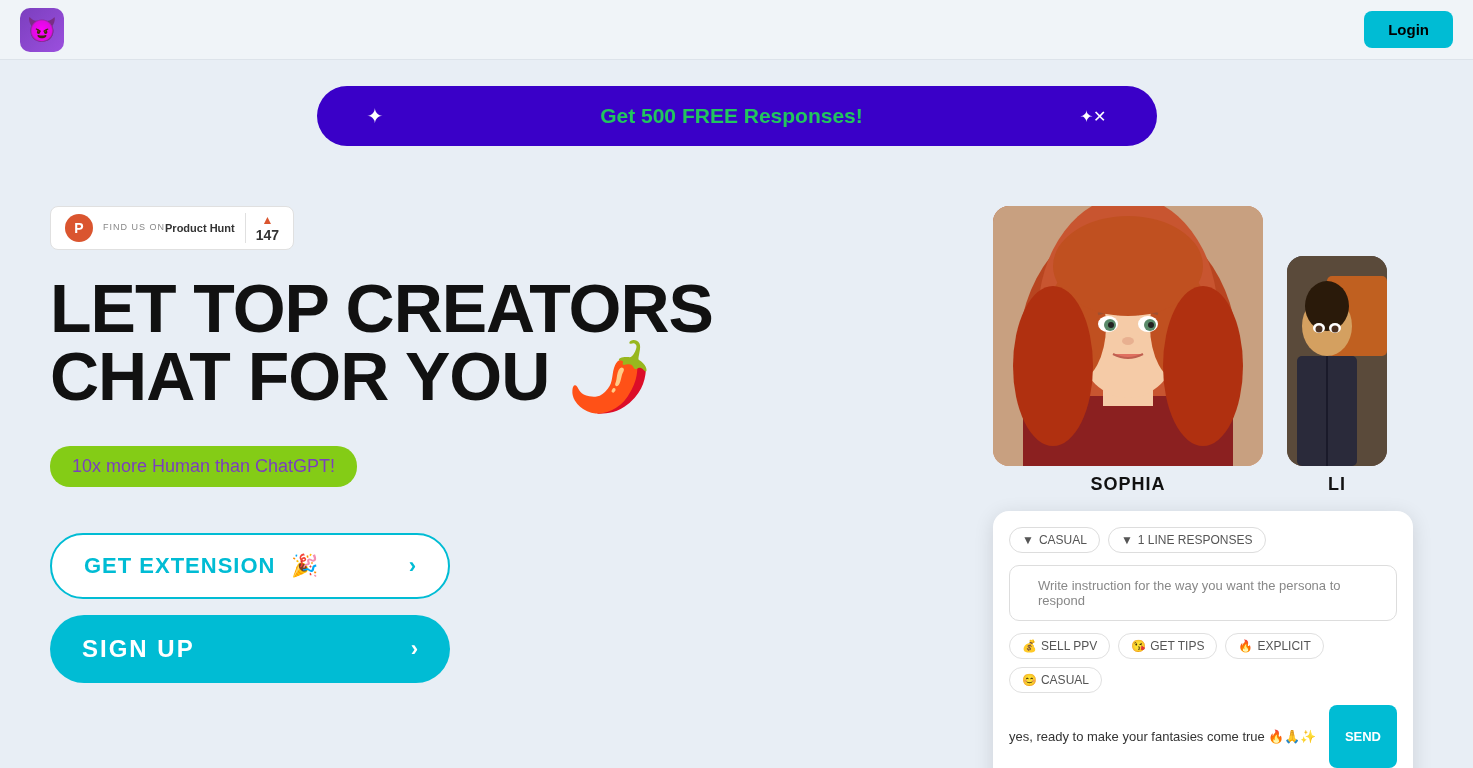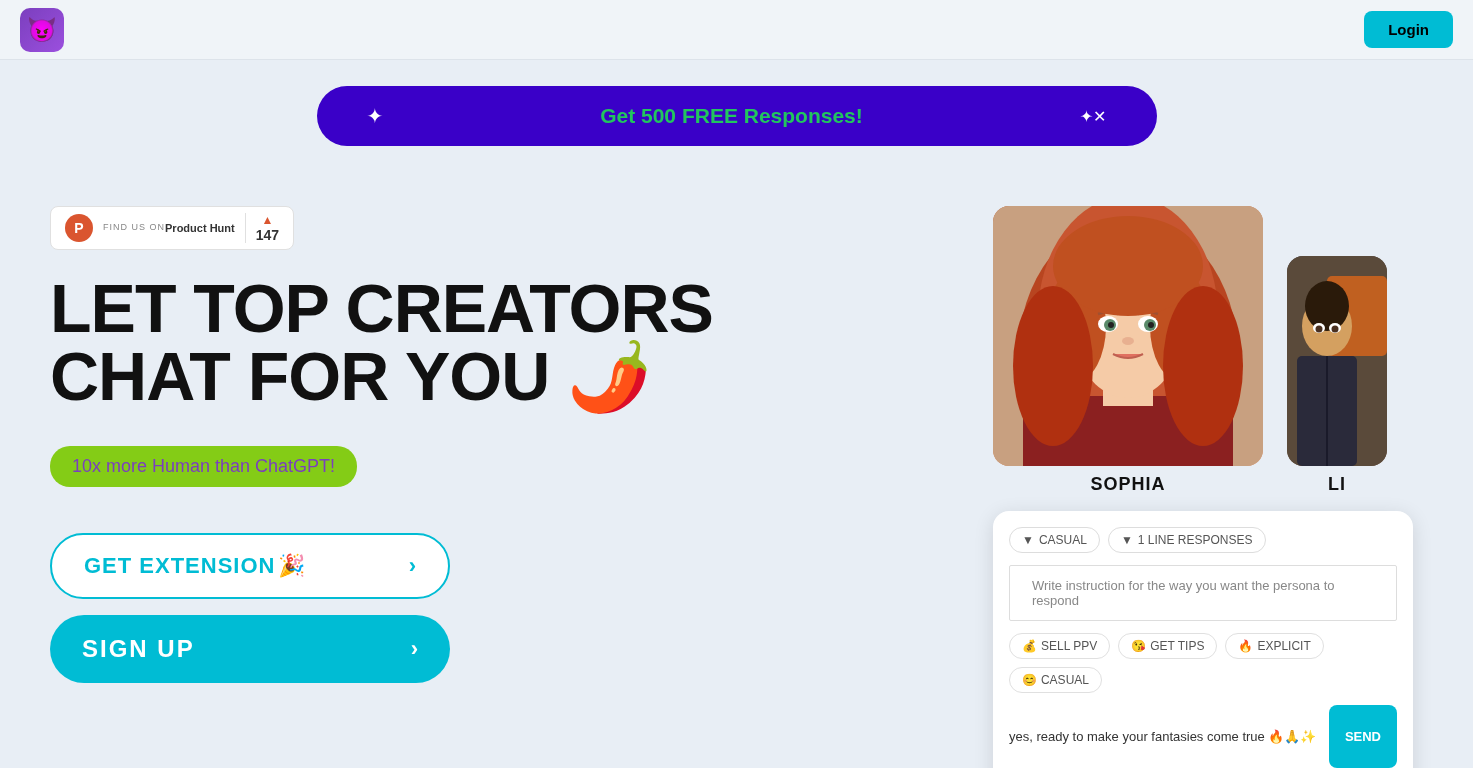--- a/index.html
+++ b/index.html
@@ -167,21 +167,21 @@
       border-radius: 50px;
       padding: 18px 32px;
       background: white;
       width: 400px;
       cursor: pointer;
       margin-bottom: 16px;
     }
     .get-extension-btn .btn-left {
       display: flex;
       align-items: center;
-      gap: 3px;
+      gap: 16px;
       text-align: center;
     }
     .get-extension-label {
       font-size: 22px;
       font-weight: 900;
       color: #00bcd4;
       letter-spacing: 1px;
     }
     .get-extension-emoji {
       font-size: 22px;
@@ -277,22 +277,22 @@
       border: 1.5px solid #ddd;
       border-radius: 20px;
       padding: 5px 12px;
       font-size: 12px;
       color: #555;
       cursor: pointer;
     }
 
     .chat-input-area {
       border: 1.5px solid #ddd;
-      border-radius: 2px;
-      padding: 12px 22px;
+      border-radius: 10px;
+      padding: 12px 28px;
       font-size: 13px;
       color: #888;
       margin-bottom: 12px;
       min-height: 50px;
     }
 
     .chat-tags {
       display: flex;
       gap: 8px;
       flex-wrap: wrap;

